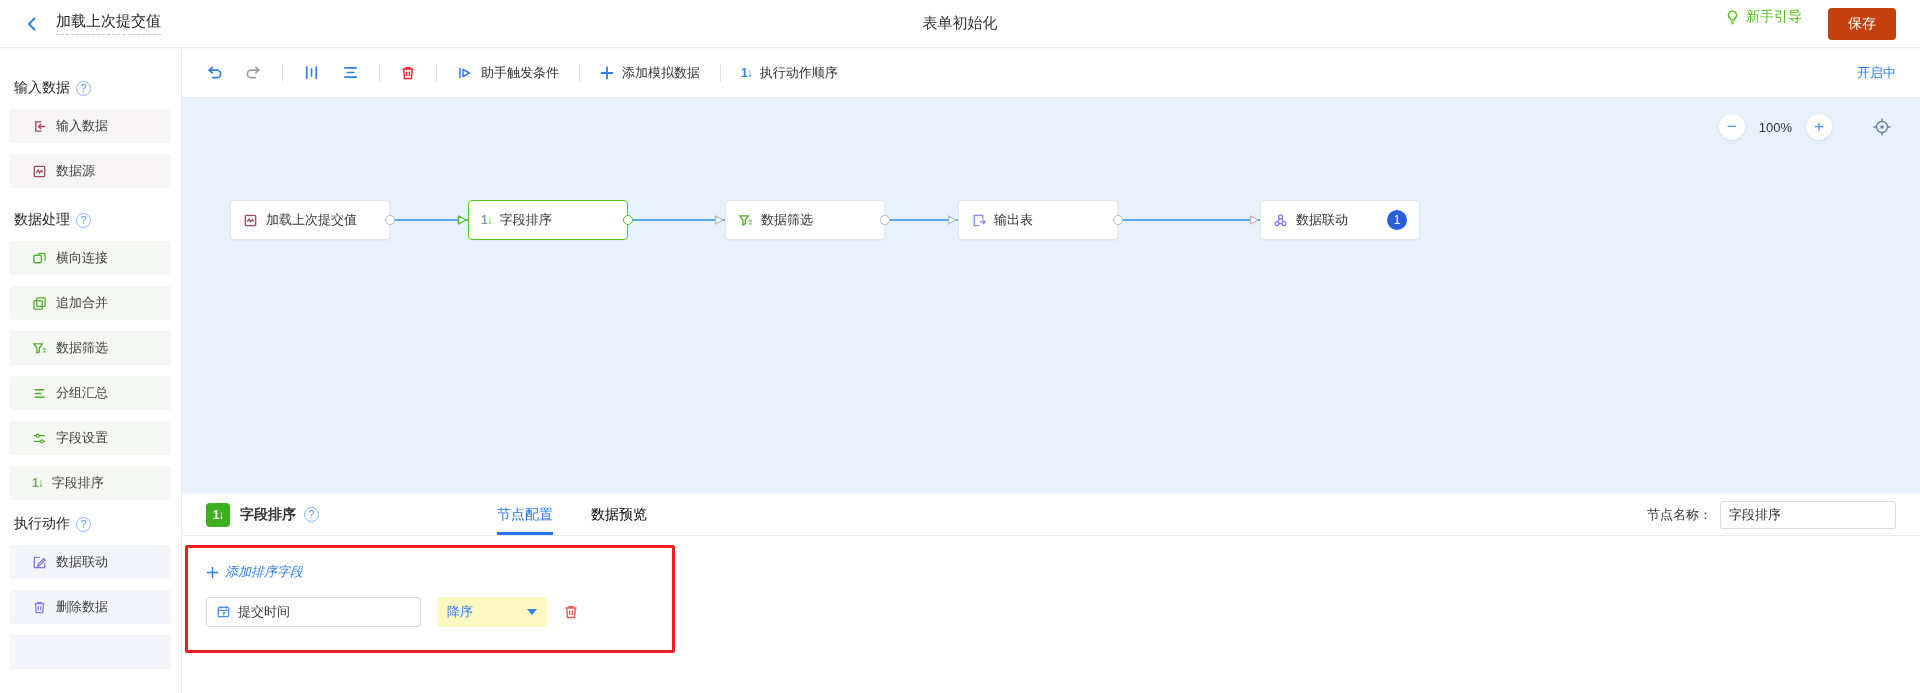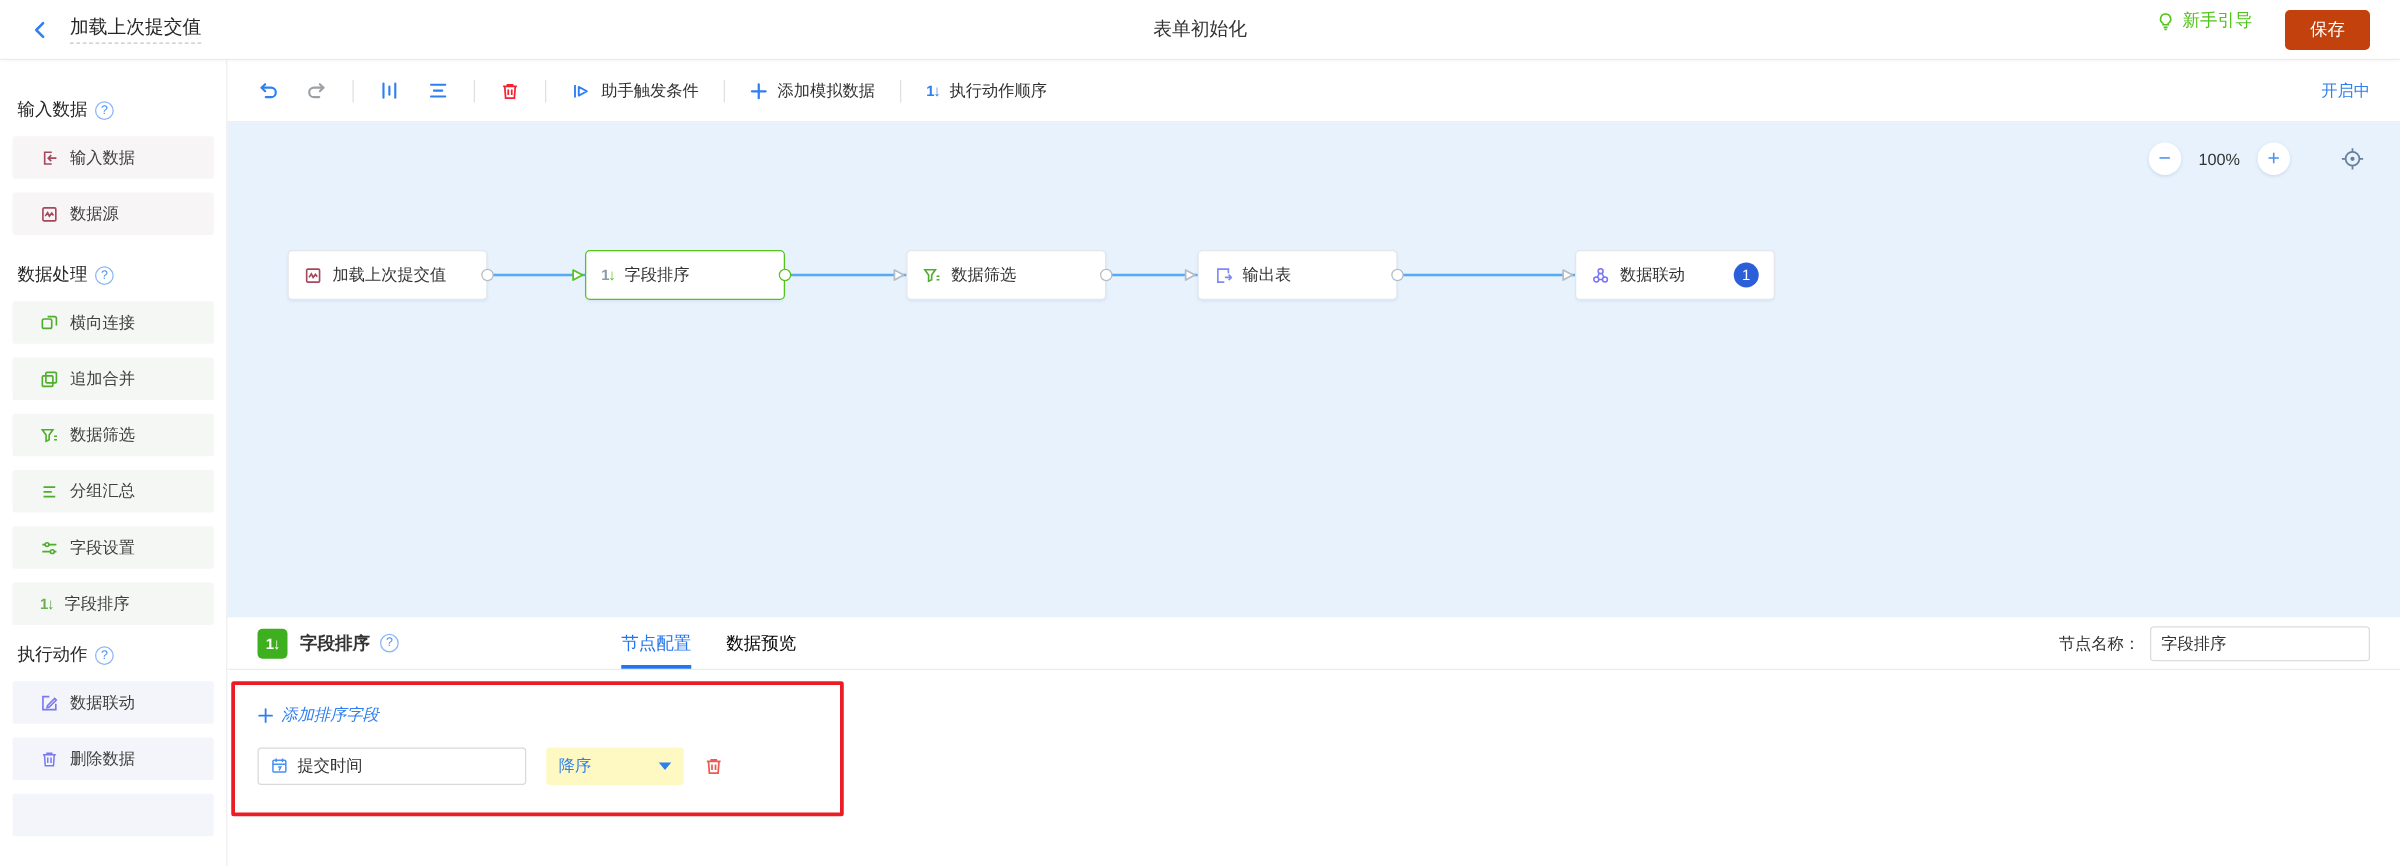--- a/index.html
+++ b/index.html
@@ -70,21 +70,21 @@
   .zoom-val { font-size:13px; color:#333; }
   .locate { margin-left:26px; color:#67809c; cursor:pointer; }
 
   
   .panel { position:absolute; left:0; top:446px; width:1738px; height:199px; background:#fff; }
   .panel-header { position:relative; height:42px; border-bottom:1px solid #ebebeb; display:flex;
     align-items:center; padding:0 24px; }
   .ntype-icon { width:24px; height:24px; border-radius:4px; background:#3eb01f; display:flex;
     align-items:center; justify-content:center; margin-right:10px; }
   .ntype-label { font-size:14px; color:#333; font-weight:bold; margin-right:8px; }
-  .tabs { position:absolute; left:315px; top:0; bottom:0; display:flex; gap:28px; }
+  .tabs { position:absolute; left:315px; top:0; bottom:0; display:flex; gap:38px; }
   .tab { display:flex; align-items:center; font-size:14px; cursor:pointer; border-bottom:3px solid transparent; padding-top:3px; }
   .tab.active { color:#2374ee; border-bottom-color:#2374ee; }
   .tab.inactive { color:#000000; }
   .nname { margin-left:auto; display:flex; align-items:center; gap:8px; font-size:13px; color:#333; }
   .nname input { width:176px; height:28px; border:1px solid #dcdcdc; border-radius:3px; padding:0 8px;
     font-size:13px; color:#333; font-family:inherit; }
 
   .annotation { position:absolute; left:3px; top:51px; width:490px; height:108px;
     border:3px solid #ec1c24; border-radius:2px; padding:15px 18px; }
   .add-link { display:inline-flex; align-items:center; gap:6px; color:#2e7ff0; font-size:13px; cursor:pointer;font-style:italic; }

